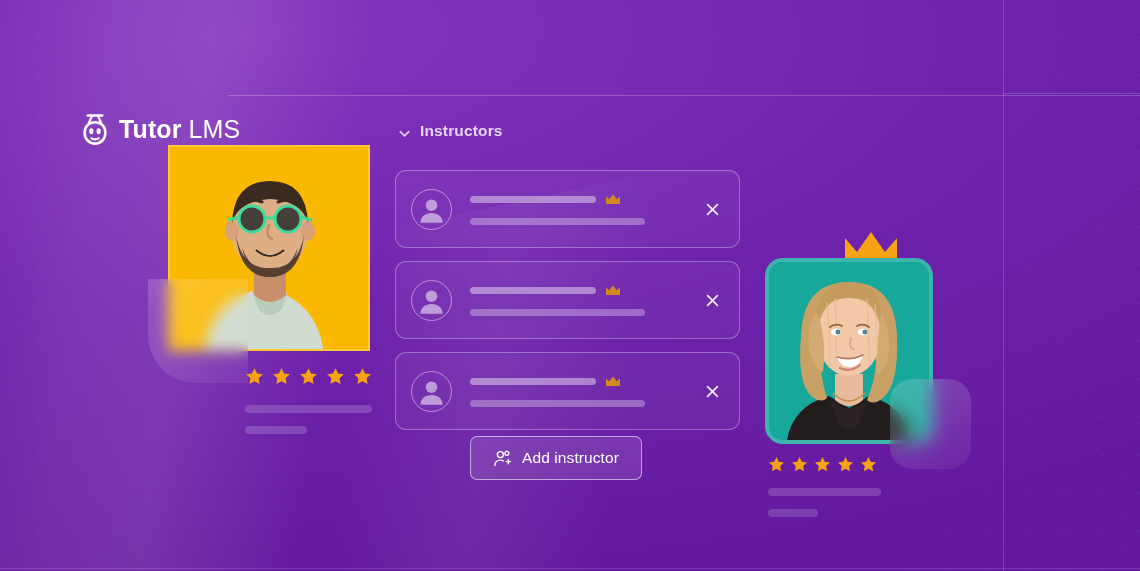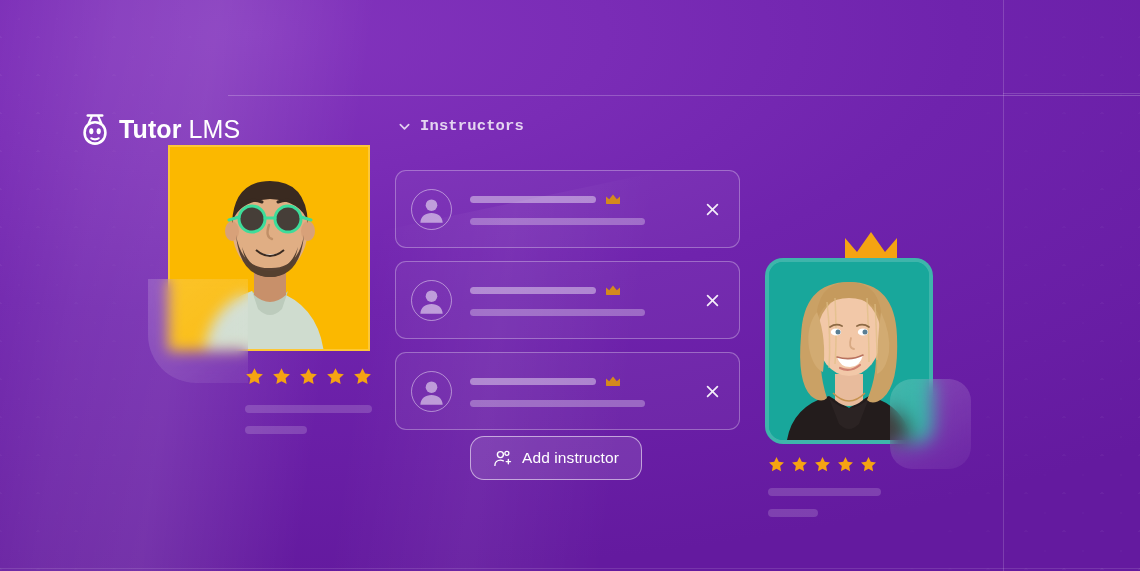--- a/index.html
+++ b/index.html
@@ -93,24 +93,23 @@
     letter-spacing: .1px;
     line-height: 1;
     white-space: nowrap;
   }
   .logo-text b { font-weight: 700; }
   .logo-text span { font-weight: 400; }
 
   
   .panel { position: absolute; left: 395px; top: 112px; width: 345px; }
   .panel-head {
-    display: flex; align-items: center; gap: 9px;
+    display: flex; align-items: flex-end; gap: 9px;
     height: 28px; margin-bottom: 30px;
     padding-left: 3px;
-    font-family: Liberation Mono, monospace;
   }
   .chev { width: 13px; height: 13px; display:block; }
   .panel-title {
     color: rgba(255,255,255,.80);
     font-size: 15.5px; font-weight: 700;
     letter-spacing: .15px;
   }
 
   .inst-card {
     position: relative;
@@ -145,21 +144,21 @@
     display: flex; align-items: center; justify-content: center;
     margin-left: 6px;
   }
   .close-btn svg { width: 15px; height: 15px; display:block; }
 
   
   .add-btn {
     position: absolute; left: 470px; top: 436px;
     width: 172px; height: 44px;
     border: 1px solid rgba(255,255,255,.55);
-    border-radius: 14px;
+    border-radius: 7px;
     background: rgba(255,255,255,.11);
     color: #fff;
     display: flex; align-items: center; justify-content: center;
     gap: 10px;
     font-size: 15.5px; font-weight: 400;
     letter-spacing: .1px;
     cursor: pointer;
   }
   .add-btn svg { width: 19px; height: 19px; display: block; }
 

